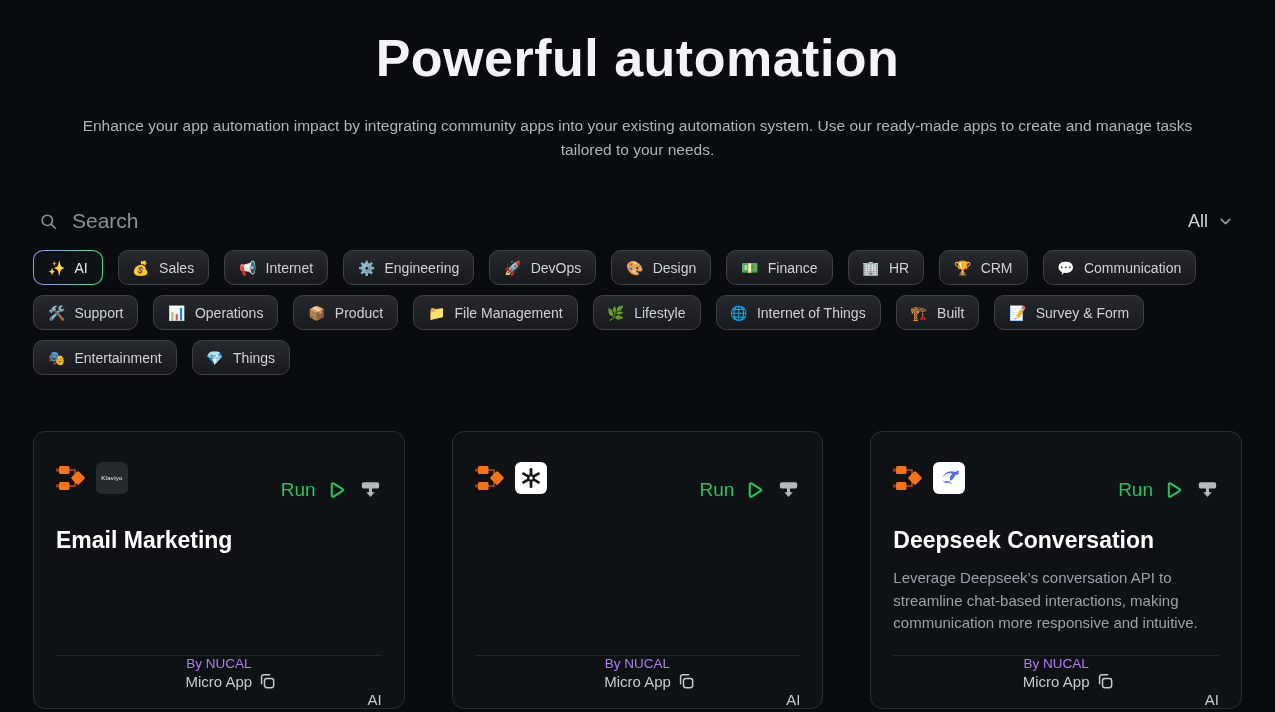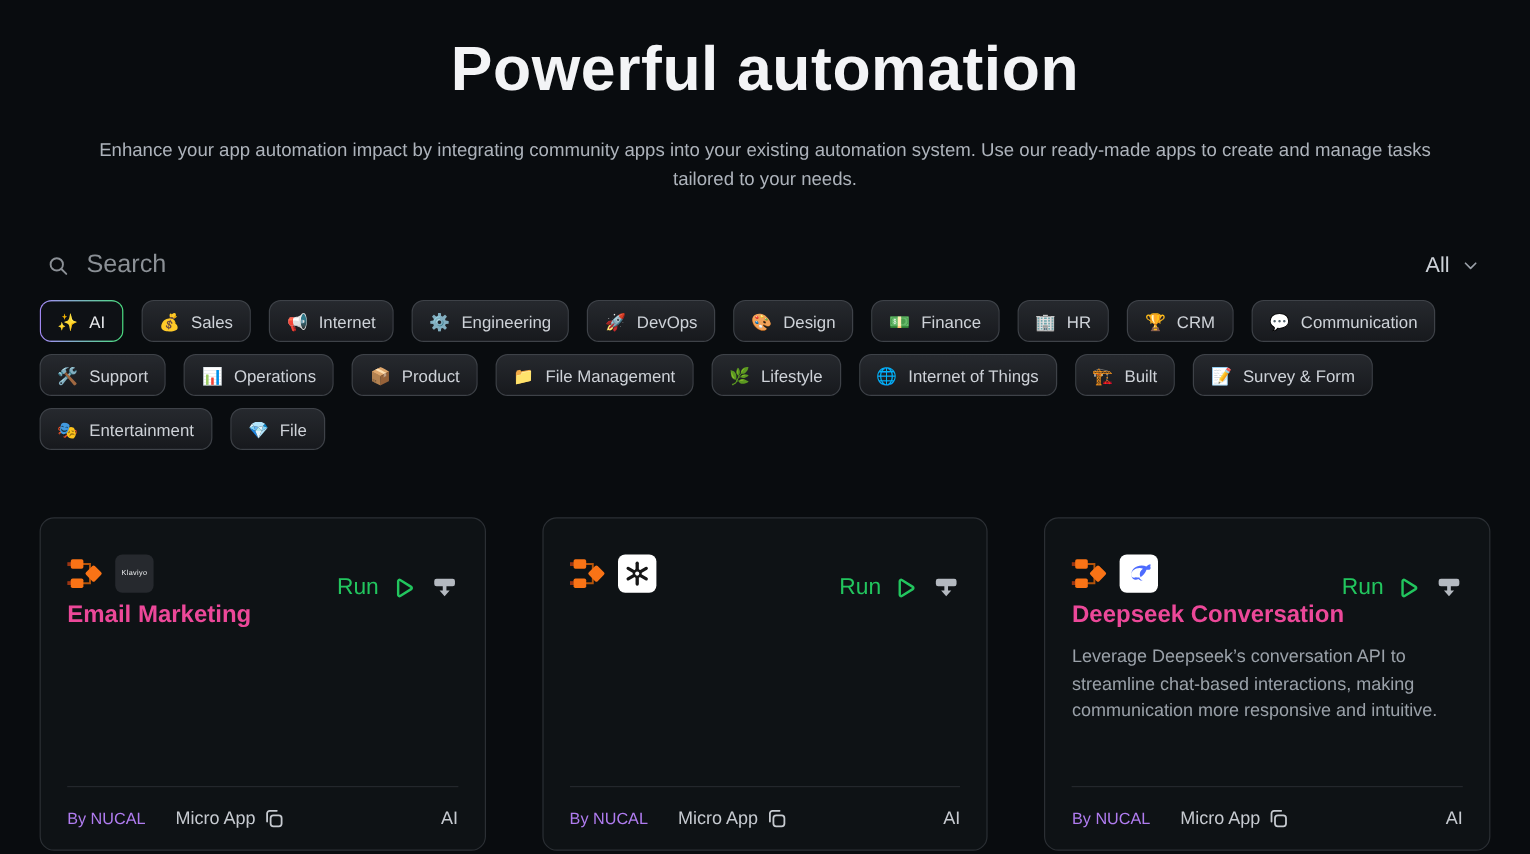--- a/index.html
+++ b/index.html
@@ -123,29 +123,30 @@
     gap: 8px;
     background: none;
     border: none;
     color: #22c55e;
     font-size: 19px;
     font-family: "Liberation Sans", sans-serif;
     cursor: pointer;
   }
   .install-btn { background: none; border: none; cursor: pointer; display: inline-flex; padding: 0; }
 
-  .card-title { font-size: 20px; font-weight: 700; color: #ec4899; }
+  .card-title { margin-top: 26px; font-size: 23px; font-weight: 700; color: #ffffff; }
   .card-desc { margin-top: 13px; font-size: 15px; line-height: 1.5; color: #9aa1a9; }
 
   .card-footer {
     margin-top: auto;
     border-top: 1px solid #23272c;
     height: 53px;
     display: flex;
     align-items: center;
+    flex-direction: column;
   }
   .publisher { color: #b07cf0; font-size: 13.5px; }
   .type-wrap { display: flex; align-items: center; gap: 5px; margin-left: 25px; }
   .type-label { color: #c6cad0; font-size: 15px; }
   .cat-tag { margin-left: auto; color: #c6cad0; font-size: 15px; }
 </style>
 </head>
 <body>
 
 <div class="page">
@@ -264,21 +265,21 @@
     <span class="chip-label">Survey &amp; Form</span>
   </button>
 
   <button class="chip">
     <span class="chip-icon">🎭</span>
     <span class="chip-label">Entertainment</span>
   </button>
 
   <button class="chip">
     <span class="chip-icon">💎</span>
-    <span class="chip-label">File</span>
+    <span class="chip-label">Things</span>
   </button>
 </div>
 
   <div class="cards" id="cards">
   <div class="card">
     <div class="card-head">
       <div class="logos">
         <span style="display:inline-flex;">
           <svg width="32" height="32" viewBox="0 0 32 32">
             <path d="M13 8 h6 v5 M13 24 h6 v-5" fill="none" stroke="#b45309" stroke-width="1.6"></path>

